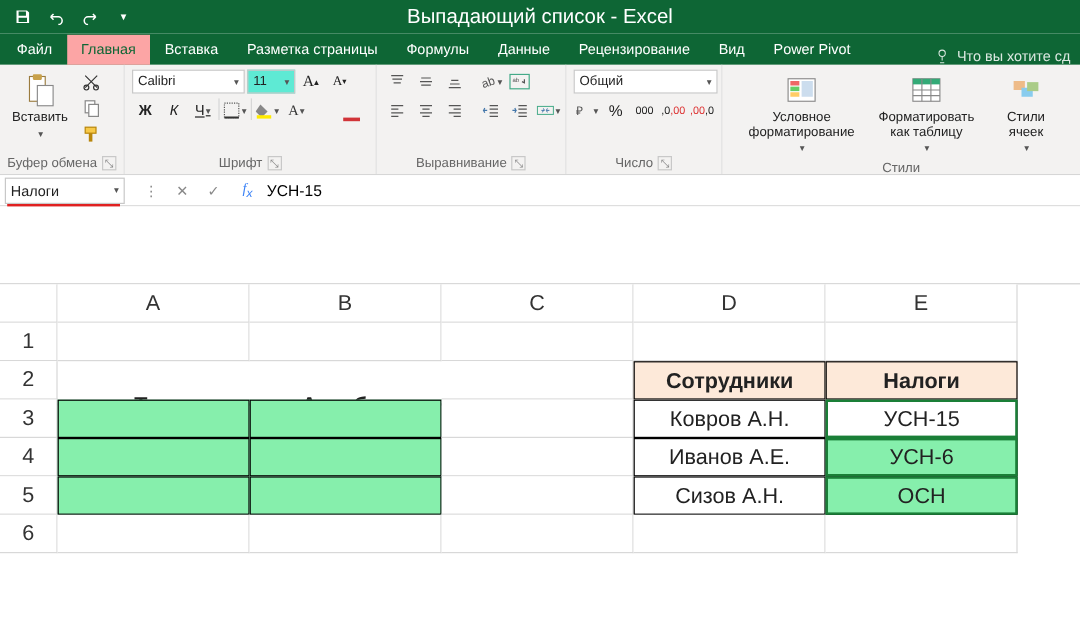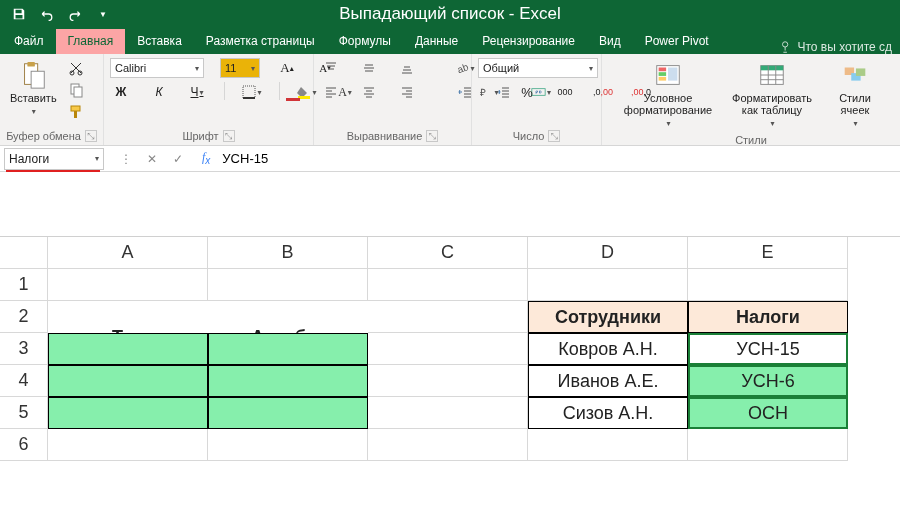--- a/index.html
+++ b/index.html
@@ -21,28 +21,28 @@
 
 
 .ribbon { height: 92px; background: #f3f2f1; border-bottom: 1px solid #d6d6d6; display: flex; }
 .group { border-right: 1px solid #e1e1e1; padding: 4px 6px 0; display: flex; flex-direction: column; justify-content: space-between; }
 .group-label { font-size: 11px; color: #666; text-align: center; padding: 2px 0 3px; display: flex; justify-content: center; align-items: center; gap: 4px; }
 .group-body { display: flex; gap: 4px; align-items: flex-start; flex: 1; }
 .dlg { font-size: 9px; color: #888; border: 1px solid #c8c8c8; width: 12px; height: 12px; line-height: 10px; text-align: center; }
 
 .btn-sm { width: 22px; height: 20px; display: flex; align-items: center; justify-content: center; border: 1px solid transparent; }
 .vstack { display: flex; flex-direction: column; gap: 2px; }
-.hstack { display: flex; gap: 16px; }
+.hstack { display: flex; gap: 2px; }
 
 .big-btn { display: flex; flex-direction: column; align-items: center; justify-content: flex-start; padding: 2px 4px; text-align: center; font-size: 11px; line-height: 12px; gap: 2px; }
 .big-btn svg, .big-btn .ic { width: 30px; height: 30px; }
 
 
 .font-name { width: 94px; height: 20px; border: 1px solid #c8c8c8; background: #fff; font-size: 11px; padding: 0 4px; display: flex; align-items: center; justify-content: space-between; }
-.font-size { width: 40px; height: 20px; border: 1px solid #c8c8c8; background: #eab308; font-size: 11px; padding: 0 4px; display: flex; align-items: center; justify-content: space-between; }
+.font-size { width: 40px; height: 20px; border: 1px solid #c8c8c8; background: #5eead4; font-size: 11px; padding: 0 4px; display: flex; align-items: center; justify-content: space-between; }
 .dd-arrow { font-size: 8px; color: #555; }
 
 
 .fxbar { height: 26px; border-bottom: 1px solid #d6d6d6; display: flex; align-items: center; background: #fff; }
 .namebox { width: 100px; height: 22px; margin: 0 4px; border: 1px solid #c8c8c8; display: flex; align-items: center; padding: 0 4px; font-size: 12px; justify-content: space-between; }
 .fx-btns { display: flex; gap: 2px; margin: 0 6px; }
 .fx-btn { width: 24px; height: 20px; display: flex; align-items: center; justify-content: center; color: #888; border: 1px solid transparent; }
 .fx-label { font-style: italic; font-family: "Times New Roman", serif; margin: 0 6px; color: #3b82f6; }
 .formula-input { flex: 1; height: 20px; border: none; font-size: 13px; padding: 0 6px; }
 

